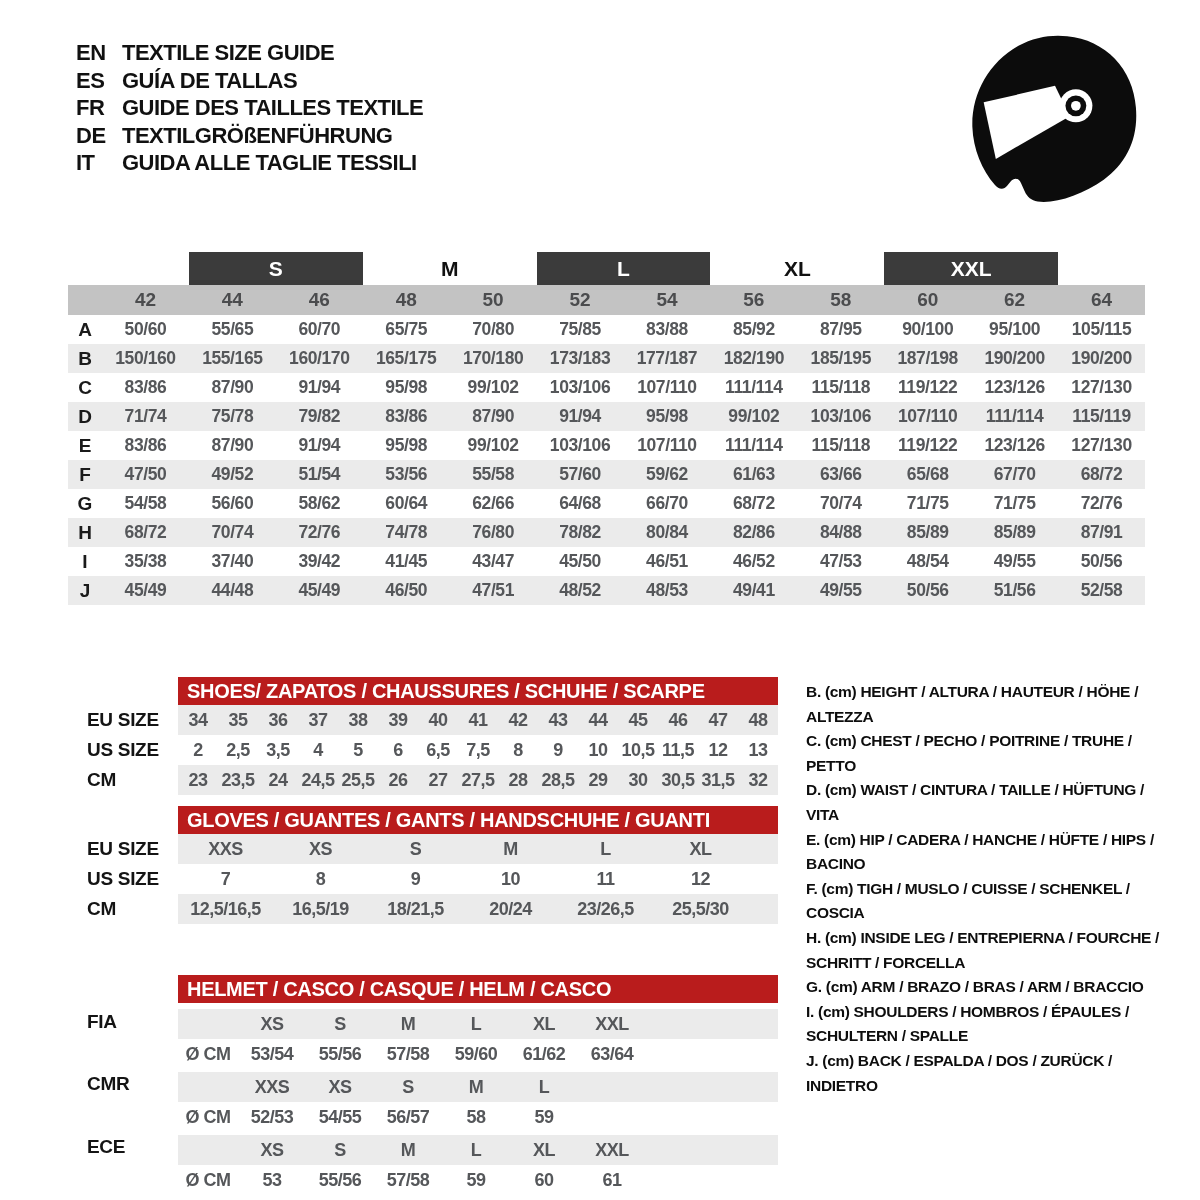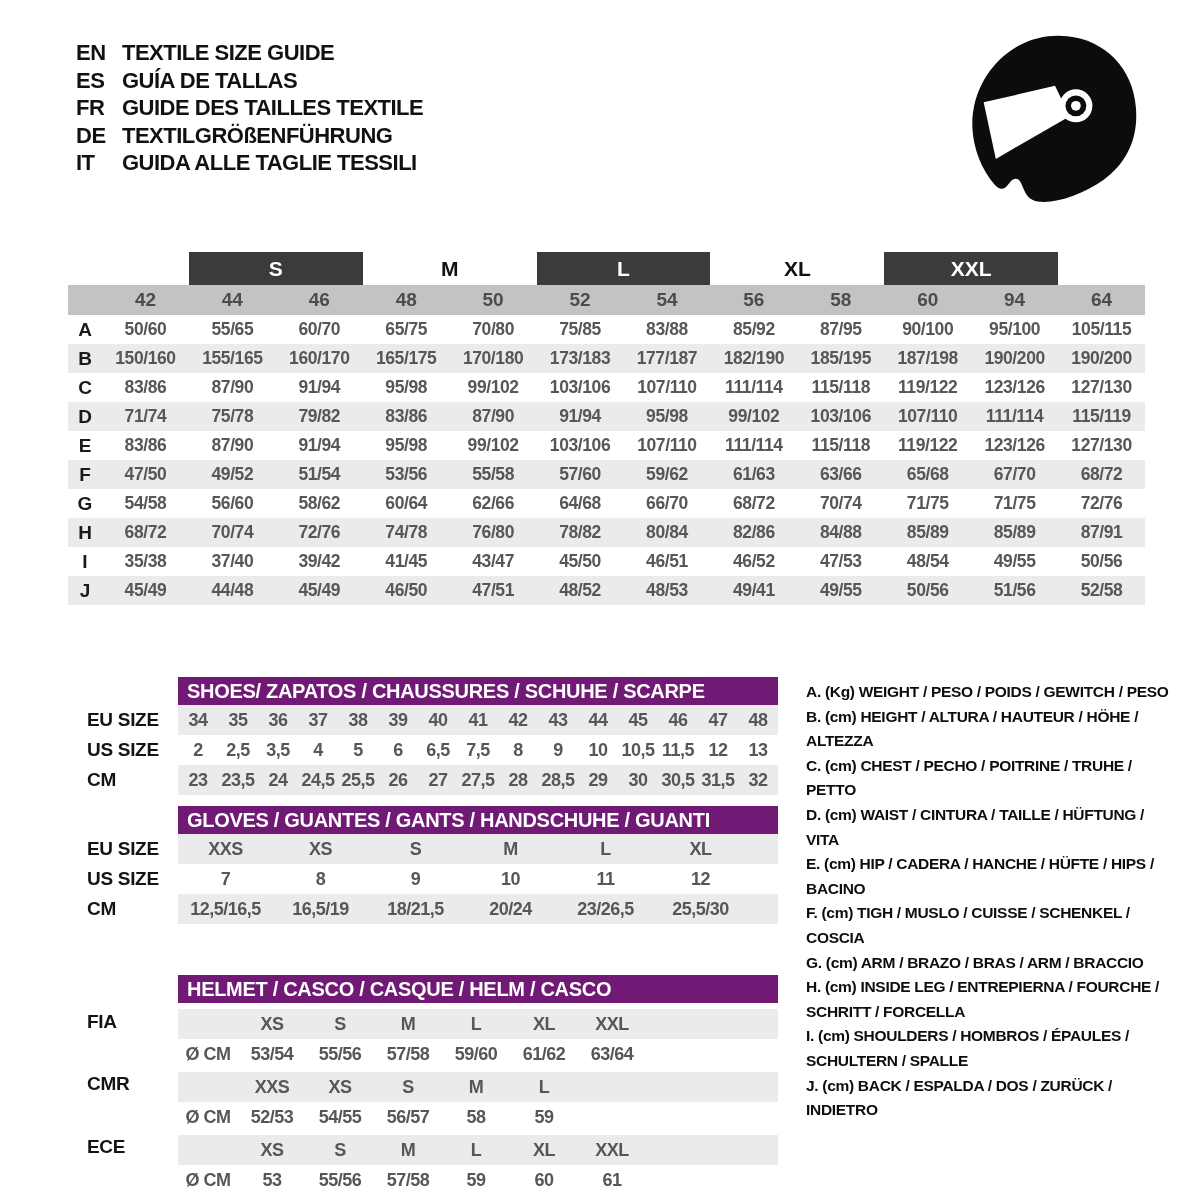--- a/index.html
+++ b/index.html
@@ -21,21 +21,21 @@
   .group{display:flex;align-items:center;justify-content:center;font-size:21px;grid-row:1;}
   .group.filled{background:#3b3b3b;color:#ffffff;}
   .size-band{height:30px;background:#c3c3c3;}
   .size-cell{display:flex;align-items:center;justify-content:center;font-size:19px;color:#4b4c4e;}
   .trow{height:29px;}
   .trow.stripe{background:#ebebeb;}
   .letter-cell{display:flex;align-items:center;justify-content:center;font-size:19px;color:#1a1a1a;}
   .val-cell{display:flex;align-items:center;justify-content:center;font-size:17.5px;color:#55575a;letter-spacing:-0.4px;}
 
   
-  .bar{height:28px;background:#701a75;color:#fff;display:flex;align-items:center;
+  .bar{height:28px;background:#b91c1c;color:#fff;display:flex;align-items:center;
        padding-left:9px;font-size:20px;letter-spacing:-0.3px;}
   .subtable{position:absolute;left:178px;width:600px;}
   .shoes{top:677px;}
   .gloves{top:806px;}
   .helmets{top:943px;}
   .srow{height:30px;display:grid;align-items:center;}
   .srow.shaded{background:#ebebeb;}
   .shoes .srow{grid-template-columns:repeat(15,1fr);}
   .gloves .srow{grid-template-columns:repeat(6,95px) 1fr;}
   .helmets .srow{grid-template-columns:60px repeat(6,68px) 1fr;}
@@ -104,21 +104,21 @@
       <div class="size-cell">42</div>
       <div class="size-cell">44</div>
       <div class="size-cell">46</div>
       <div class="size-cell">48</div>
       <div class="size-cell">50</div>
       <div class="size-cell">52</div>
       <div class="size-cell">54</div>
       <div class="size-cell">56</div>
       <div class="size-cell">58</div>
       <div class="size-cell">60</div>
-      <div class="size-cell">94</div>
+      <div class="size-cell">62</div>
       <div class="size-cell">64</div>
     </div>
   <div id="size-rows">
       <div class="grid13 trow">
         <div class="letter-cell">A</div>
         <div class="val-cell">50/60</div>
         <div class="val-cell">55/65</div>
         <div class="val-cell">60/70</div>
         <div class="val-cell">65/75</div>
         <div class="val-cell">70/80</div>
@@ -432,23 +432,22 @@
     <div class="side-label">FIA</div>
   </div>
 <div class="side-labels lbl-cmr">
     <div class="side-label">CMR</div>
   </div>
 <div class="side-labels lbl-ece">
     <div class="side-label">ECE</div>
   </div>
 
 <div class="legend" id="legend">
-    <div class="legend-item">A. (Kg) WEIGHT / PESO / POIDS / GEWITCH / PESO</div>
     <div class="legend-item">B. (cm) HEIGHT / ALTURA / HAUTEUR / HÖHE / ALTEZZA</div>
     <div class="legend-item">C. (cm) CHEST / PECHO / POITRINE / TRUHE / PETTO</div>
     <div class="legend-item">D. (cm) WAIST / CINTURA / TAILLE / HÜFTUNG / VITA</div>
     <div class="legend-item">E. (cm) HIP / CADERA / HANCHE / HÜFTE / HIPS / BACINO</div>
     <div class="legend-item">F. (cm) TIGH / MUSLO / CUISSE / SCHENKEL / COSCIA</div>
+    <div class="legend-item">H. (cm) INSIDE LEG / ENTREPIERNA / FOURCHE / SCHRITT / FORCELLA</div>
     <div class="legend-item">G. (cm) ARM / BRAZO / BRAS / ARM / BRACCIO</div>
-    <div class="legend-item">H. (cm) INSIDE LEG / ENTREPIERNA / FOURCHE / SCHRITT / FORCELLA</div>
     <div class="legend-item">I. (cm) SHOULDERS / HOMBROS / ÉPAULES / SCHULTERN / SPALLE</div>
     <div class="legend-item">J. (cm) BACK / ESPALDA / DOS / ZURÜCK / INDIETRO</div>
   </div>
 
 </body></html>

